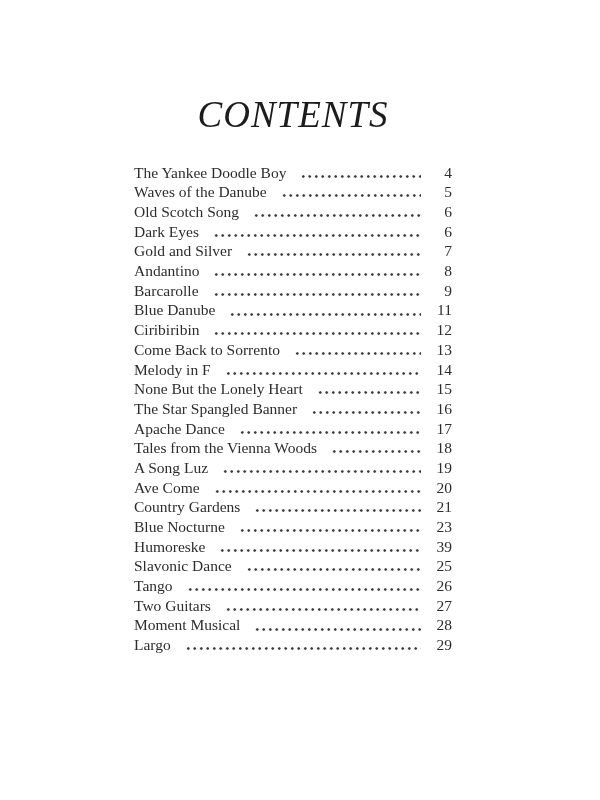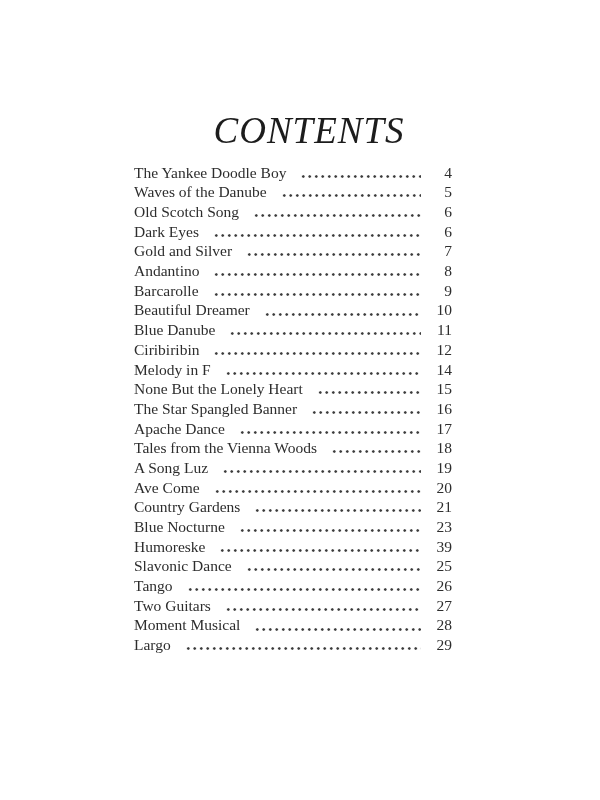--- a/index.html
+++ b/index.html
@@ -24,21 +24,21 @@
     left: 134px;
     top: 0;
     width: 318px;
     height: 800px;
   }
   h1.toc-title {
     position: absolute;
     top: 93px;
     left: 0;
     width: 100%;
-    margin: 16px;
+    margin: 0;
     padding: 0;
     text-align: center;
     font-style: italic;
     font-weight: normal;
     font-size: 37px;
     letter-spacing: 1px;
     color: #1c1c1c;
     white-space: nowrap;
   }
   .toc {
@@ -110,33 +110,33 @@
           <span class="entry-title">Andantino</span>
           <span class="leader"></span>
           <span class="entry-page">8</span>
         </div>
         <div class="toc-row">
           <span class="entry-title">Barcarolle</span>
           <span class="leader"></span>
           <span class="entry-page">9</span>
         </div>
         <div class="toc-row">
-          <span class="entry-title">Beautiful Dreamer</span>
-          <span class="leader"></span>
-          <span class="entry-page">10</span>
-        </div>
-        <div class="toc-row">
           <span class="entry-title">Blue Danube</span>
           <span class="leader"></span>
           <span class="entry-page">11</span>
         </div>
         <div class="toc-row">
           <span class="entry-title">Ciribiribin</span>
           <span class="leader"></span>
           <span class="entry-page">12</span>
+        </div>
+        <div class="toc-row">
+          <span class="entry-title">Come Back to Sorrento</span>
+          <span class="leader"></span>
+          <span class="entry-page">13</span>
         </div>
         <div class="toc-row">
           <span class="entry-title">Melody in F</span>
           <span class="leader"></span>
           <span class="entry-page">14</span>
         </div>
         <div class="toc-row">
           <span class="entry-title">None But the Lonely Heart</span>
           <span class="leader"></span>
           <span class="entry-page">15</span>

